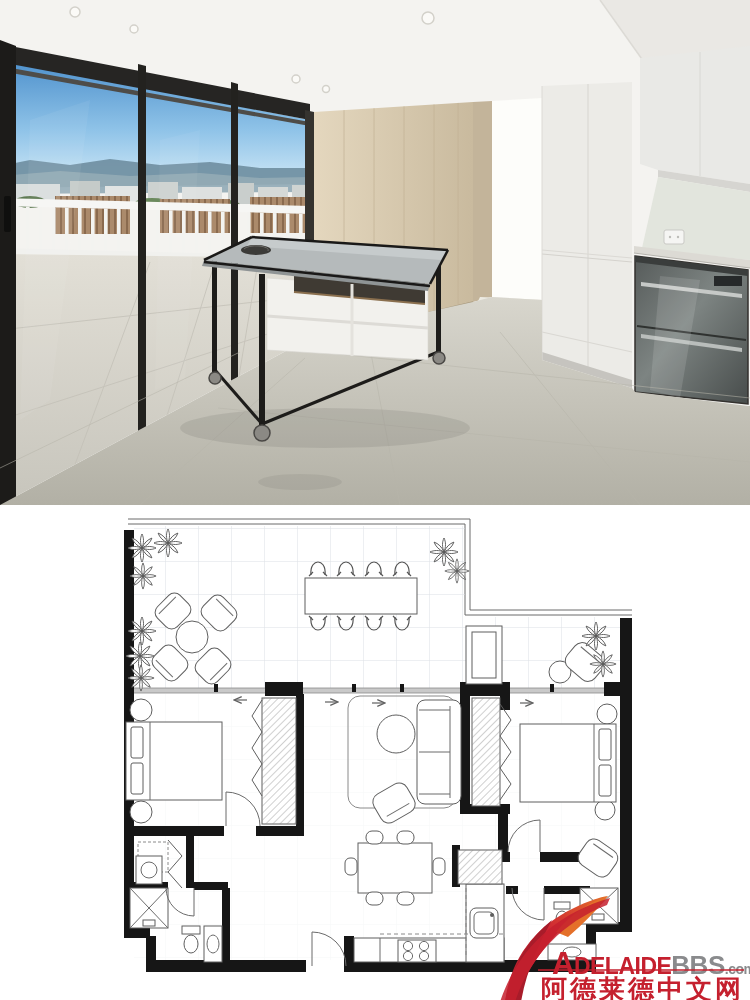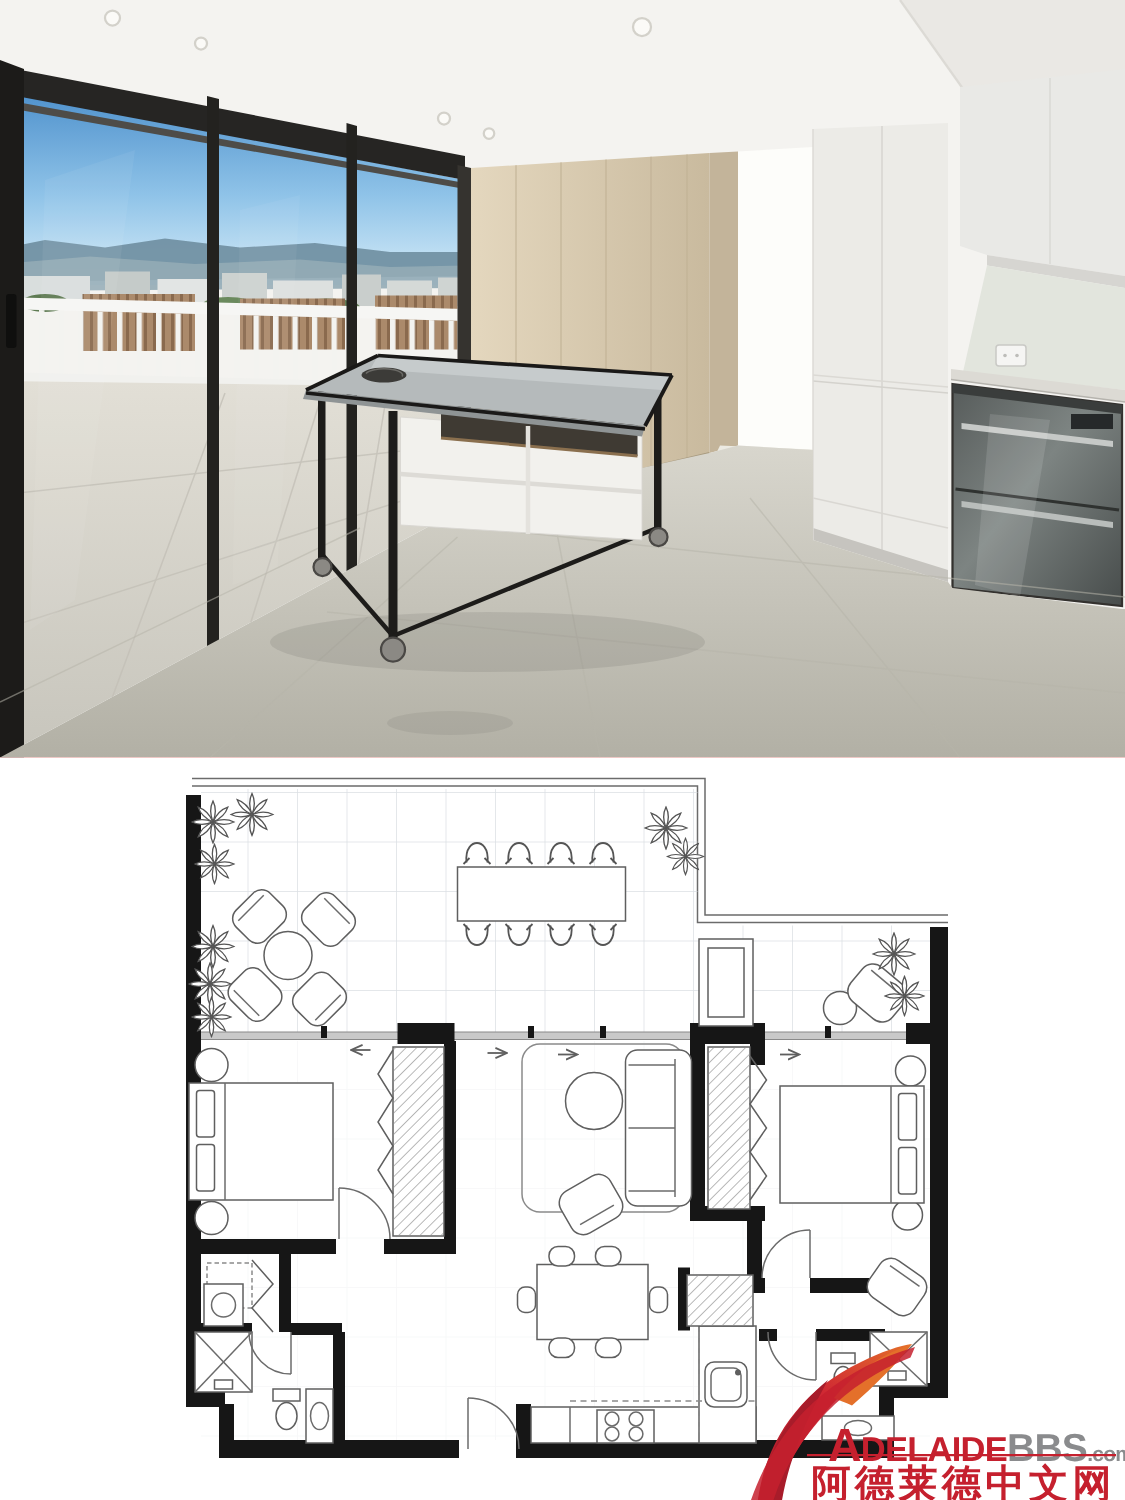--- a/index.html
+++ b/index.html
@@ -1,16 +1,16 @@
 <!DOCTYPE html>
 <html><head>
 <meta charset="utf-8">
 <style>
   html,body{margin:0;padding:0;background:#ffffff;}
-  #stage{position:relative;width:750px;height:1000px;background:#fca5a5;overflow:hidden;
+  #stage{position:relative;width:750px;height:1000px;background:#ef4444;overflow:hidden;
          font-family:"Liberation Sans",sans-serif;}
   #photo{position:absolute;left:0;top:0;width:750px;height:505px;}
   #plan{position:absolute;left:0;top:505px;width:750px;height:495px;}
   svg{display:block;}
   .thin{stroke:#5f5f5f;stroke-width:1;fill:#ffffff;}
   .thin2{stroke:#6b6b6b;stroke-width:1;fill:none;}
   .wall{fill:#161616;}
   text{font-family:"Liberation Sans",sans-serif;}
 </style>
 </head>

